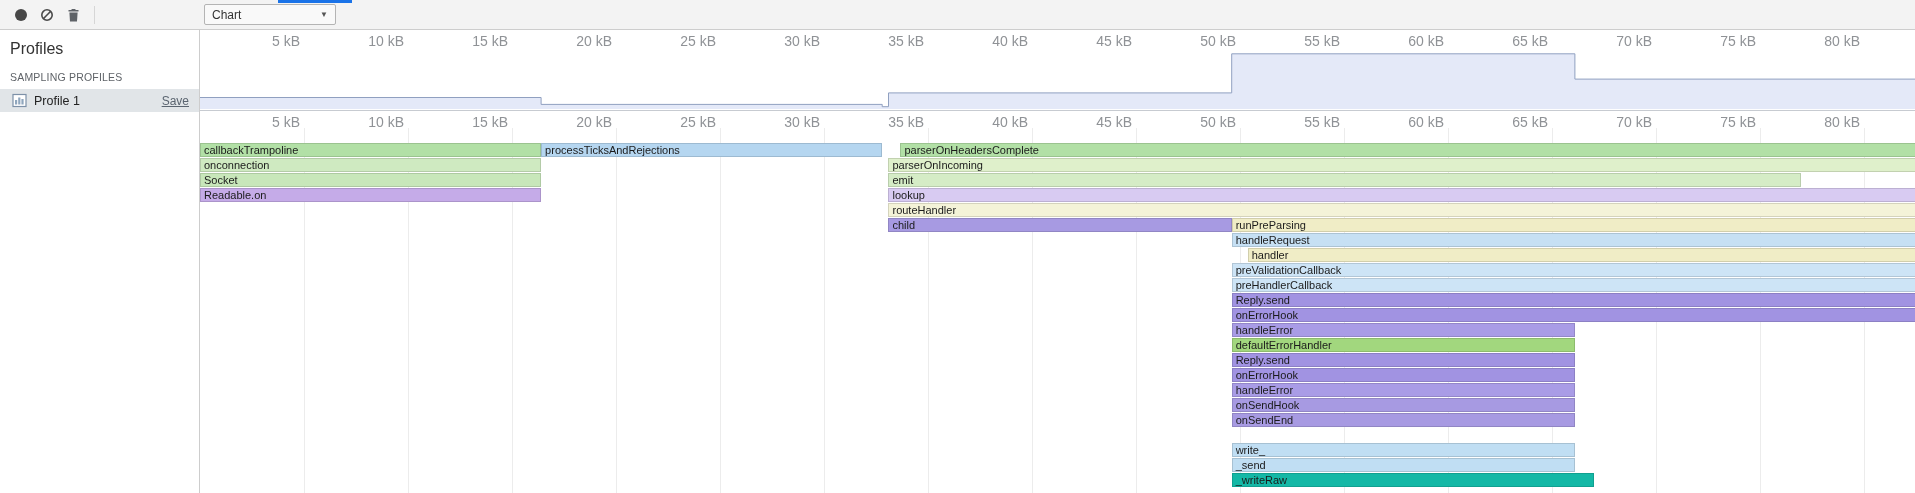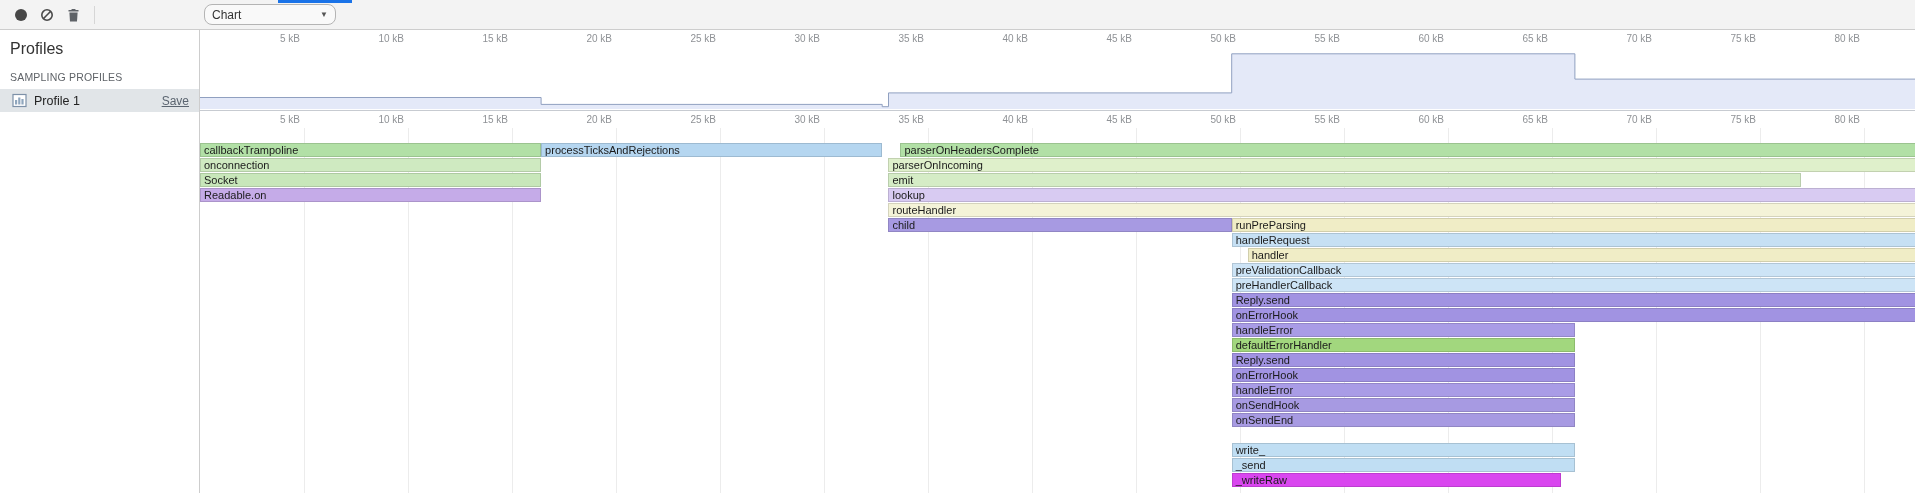--- a/index.html
+++ b/index.html
@@ -8,39 +8,39 @@
 
   
   .toolbar{position:absolute;left:0;top:0;width:100%;height:30px;background:#f3f3f3;
            border-bottom:1px solid #cdcdcd;box-sizing:border-box;display:flex;
            align-items:center;padding-left:8px;}
   .tbtn{width:26px;height:26px;display:flex;align-items:center;justify-content:center;cursor:pointer;}
   .record-dot{width:12px;height:12px;border-radius:50%;background:#474747;}
   .toolbar-sep{width:1px;height:18px;background:#d6d6d6;margin:0 8px;}
   .tab-accent{position:absolute;left:278px;top:0;width:74px;height:3px;background:#1a73e8;}
   .chart-select{position:absolute;left:204px;top:4px;width:132px;height:21px;box-sizing:border-box;
-                background:#f9f9f9;border:1px solid #b4b4b4;border-radius:8px;font-size:12px;
+                background:#f9f9f9;border:1px solid #b4b4b4;border-radius:2px;font-size:12px;
                 color:#333;display:flex;align-items:center;justify-content:space-between;
                 padding:0 7px;cursor:pointer;}
   .chart-select .caret{font-size:8px;color:#555;}
 
   
   .sidebar{position:absolute;left:0;top:30px;width:200px;bottom:0;background:#fff;
            border-right:1px solid #cdcdcd;box-sizing:border-box;}
   .sb-title{padding:10px 10px 9px;font-size:16px;color:#333;}
   .sb-section{padding:4px 10px 6px;font-size:10.5px;color:#5f6368;letter-spacing:.2px;}
   .profile-item{display:flex;align-items:center;height:23px;padding:0 10px 0 12px;background:#e1e5e8;cursor:pointer;}
   .profile-icon{width:15px;height:15px;margin-right:7px;flex:none;}
   .profile-name{flex:1;font-size:12.5px;color:#222;}
   .save-link{font-size:12px;color:#5b6570;text-decoration:underline;cursor:pointer;}
 
   
   .main{position:absolute;left:200px;top:30px;right:0;bottom:0;overflow:hidden;background:#fff;}
   .ruler{position:relative;height:17px;overflow:hidden;}
-  .tick-label{position:absolute;top:3px;width:60px;text-align:right;font-size:10px;color:#8f9296;}
+  .tick-label{position:absolute;top:3px;width:60px;text-align:right;font-size:14px;color:#8f9296;}
   .overview{position:relative;height:63px;border-bottom:1px solid #c7cbd1;cursor:crosshair;}
   .overview svg{position:absolute;left:0;top:0;width:100%;height:100%;display:block;}
   .flame{position:relative;height:365px;overflow:hidden;cursor:default;}
   .gridline{position:absolute;top:0;bottom:0;width:1px;background:#ececec;}
   .bar{position:absolute;height:14px;box-sizing:border-box;border:1px solid rgba(0,0,0,.13);
        font-size:11px;line-height:12px;padding-left:3px;overflow:hidden;white-space:nowrap;
        color:#1b1b1b;cursor:pointer;}
 </style>
 </head>
 <body>
@@ -166,17 +166,17 @@
         <div class="bar" style="left: 1031.68px; width: 684.32px; top: 180px; background: rgb(161, 147, 226);">onErrorHook</div>
         <div class="bar" style="left: 1031.68px; width: 343.2px; top: 195px; background: rgb(169, 156, 230);">handleError</div>
         <div class="bar" style="left: 1031.68px; width: 343.2px; top: 210px; background: rgb(162, 215, 126);">defaultErrorHandler</div>
         <div class="bar" style="left: 1031.68px; width: 343.2px; top: 225px; background: rgb(161, 147, 226);">Reply.send</div>
         <div class="bar" style="left: 1031.68px; width: 343.2px; top: 240px; background: rgb(161, 147, 226);">onErrorHook</div>
         <div class="bar" style="left: 1031.68px; width: 343.2px; top: 255px; background: rgb(169, 156, 230);">handleError</div>
         <div class="bar" style="left: 1031.68px; width: 343.2px; top: 270px; background: rgb(167, 154, 226);">onSendHook</div>
         <div class="bar" style="left: 1031.68px; width: 343.2px; top: 285px; background: rgb(167, 154, 226);">onSendEnd</div>
         <div class="bar" style="left: 1031.68px; width: 343.2px; top: 315px; background: rgb(192, 222, 243);">write_</div>
         <div class="bar" style="left: 1031.68px; width: 343.2px; top: 330px; background: rgb(192, 222, 243);">_send</div>
-        <div class="bar" style="left: 1031.68px; width: 329px; top: 345px; background: #d946ef;">_writeRaw</div>
+        <div class="bar" style="left: 1031.68px; width: 362px; top: 345px; background: #14b8a6;">_writeRaw</div>
       </div>
   </div>
 
 </div>
 
 </body></html>

